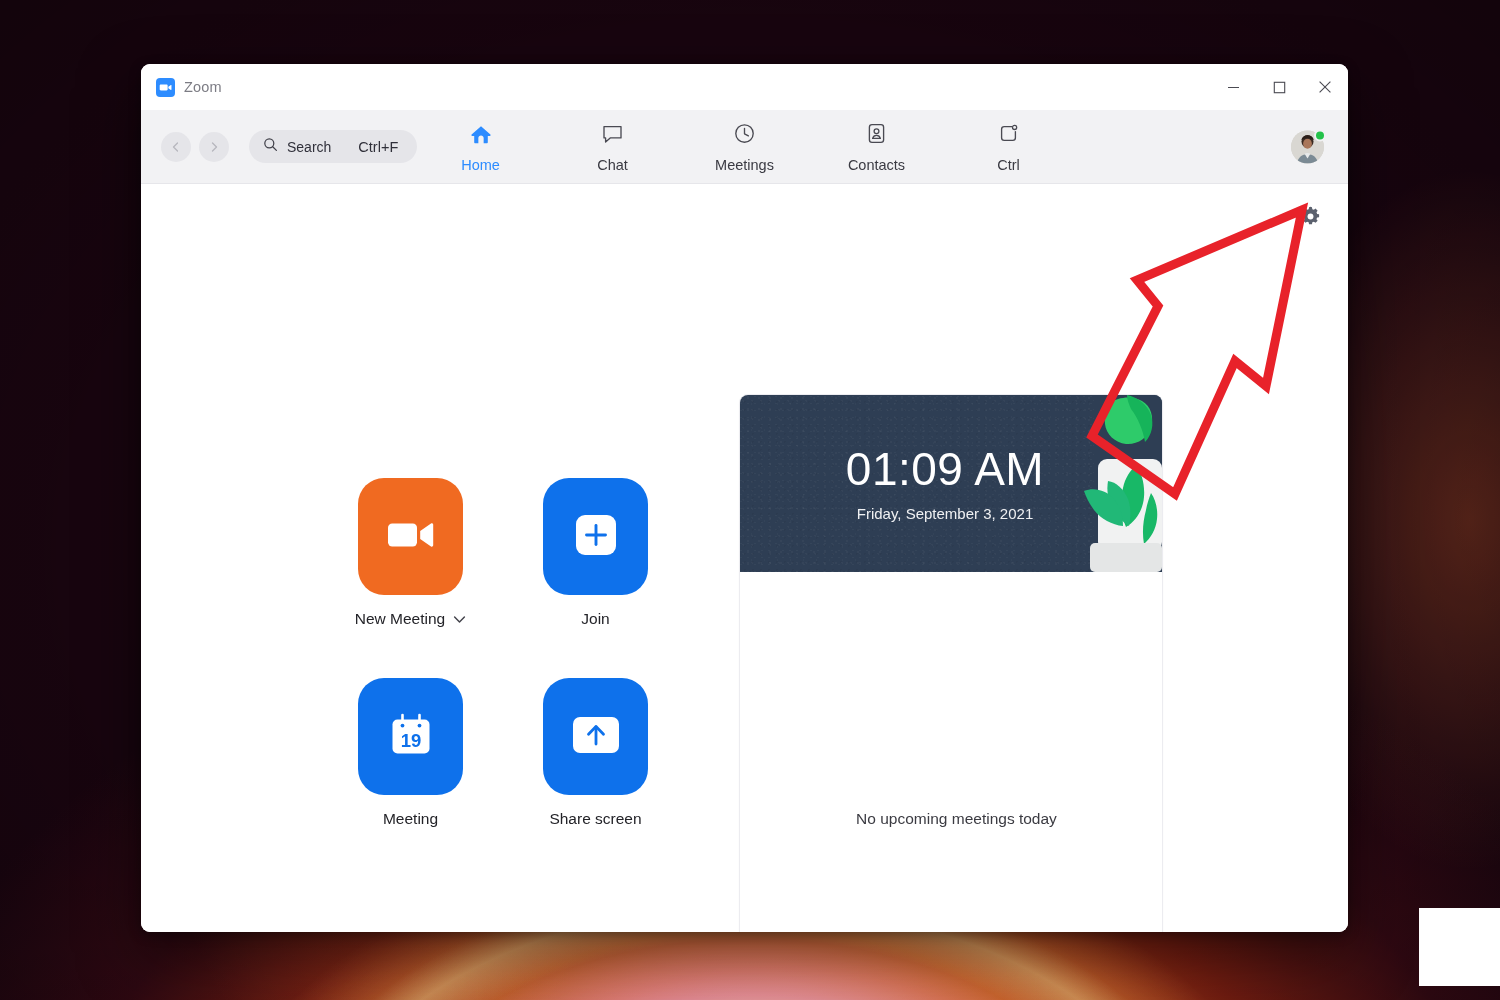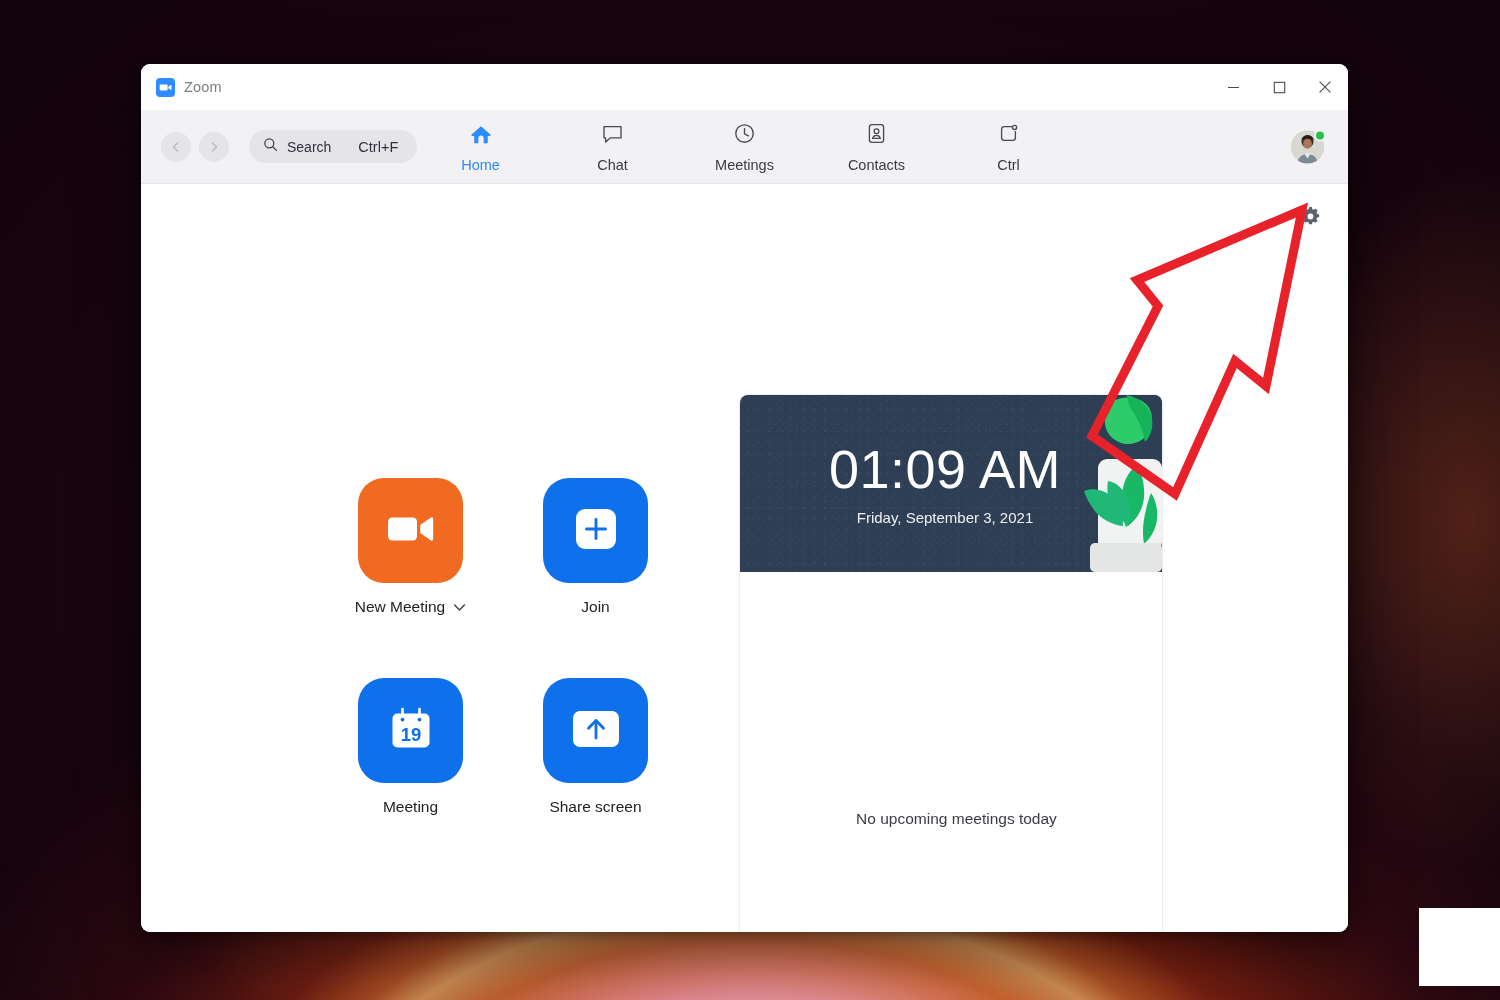--- a/index.html
+++ b/index.html
@@ -169,21 +169,21 @@
     left: 177px; top: 294px;
     display: grid;
     grid-template-columns: 185px 185px;
     grid-template-rows: 200px 200px;
   }
   .action {
     display: flex; flex-direction: column; align-items: center;
     cursor: default;
   }
   .action-tile {
-    width: 105px; height: 105px;
+    width: 105px; height: 117px;
     border-radius: 26px;
     display: flex; align-items: center; justify-content: center;
   }
   .tile-orange { background: #f06a21; }
   .tile-blue { background: #0e71eb; }
   .action-label-row {
     margin-top: 15px;
     display: flex; align-items: center; gap: 8px;
   }
   .action-label { font-size: 15.5px; color: #232328; }
@@ -217,21 +217,21 @@
     background-size: 7px 7px, 9px 9px, 11px 11px, 8px 8px, 13px 13px;
   }
   .plant { position: absolute; right: 0; top: 0; height: 177px; width: 130px; }
   .clock-text {
     position: absolute; inset: 0;
     display: flex; flex-direction: column;
     align-items: center; justify-content: center;
     padding-right: 12px;
   }
   .clock-time {
-    font-size: 54px; font-weight: 300; color: #ffffff;
+    font-size: 46px; font-weight: 300; color: #ffffff;
     letter-spacing: 0.5px; line-height: 1.05;
   }
   .clock-date { font-size: 15px; color: #f0f1f3; margin-top: 12px; }
   .no-meet {
     position: absolute;
     left: 11px; right: 0; top: 415px;
     text-align: center;
     font-size: 15.5px; color: #3b3b42;
   }
 

